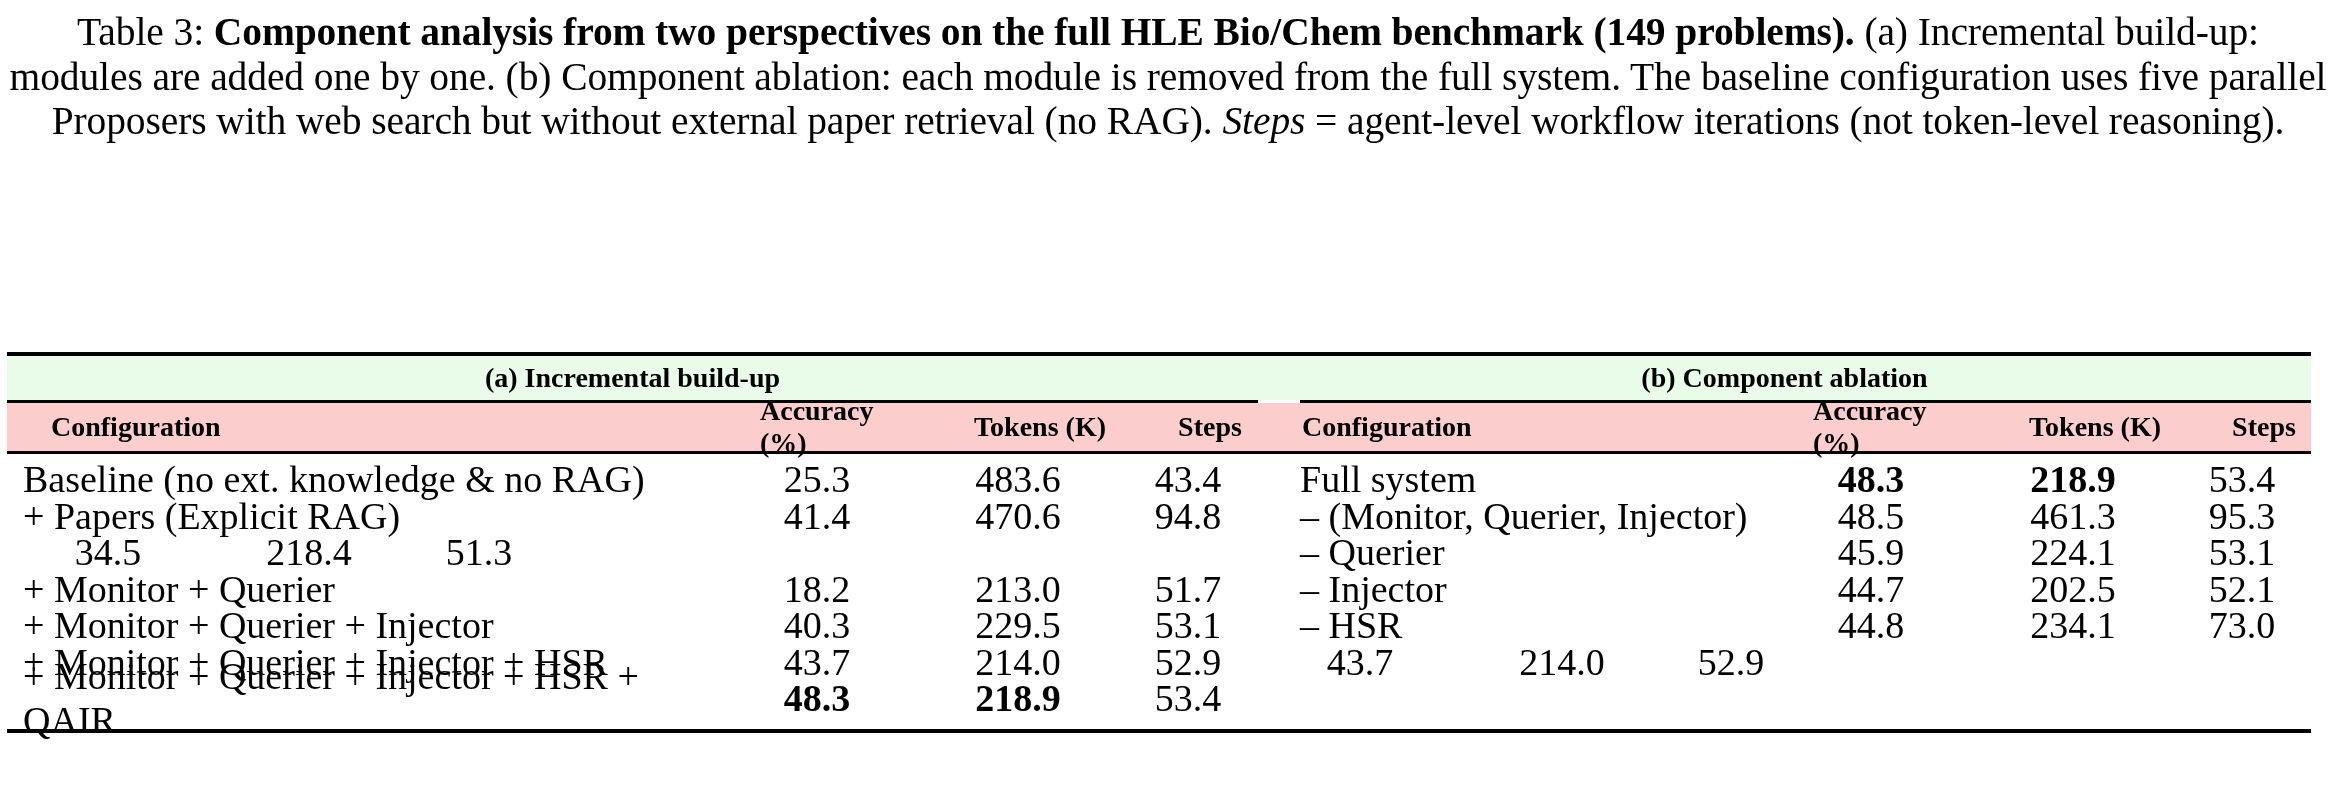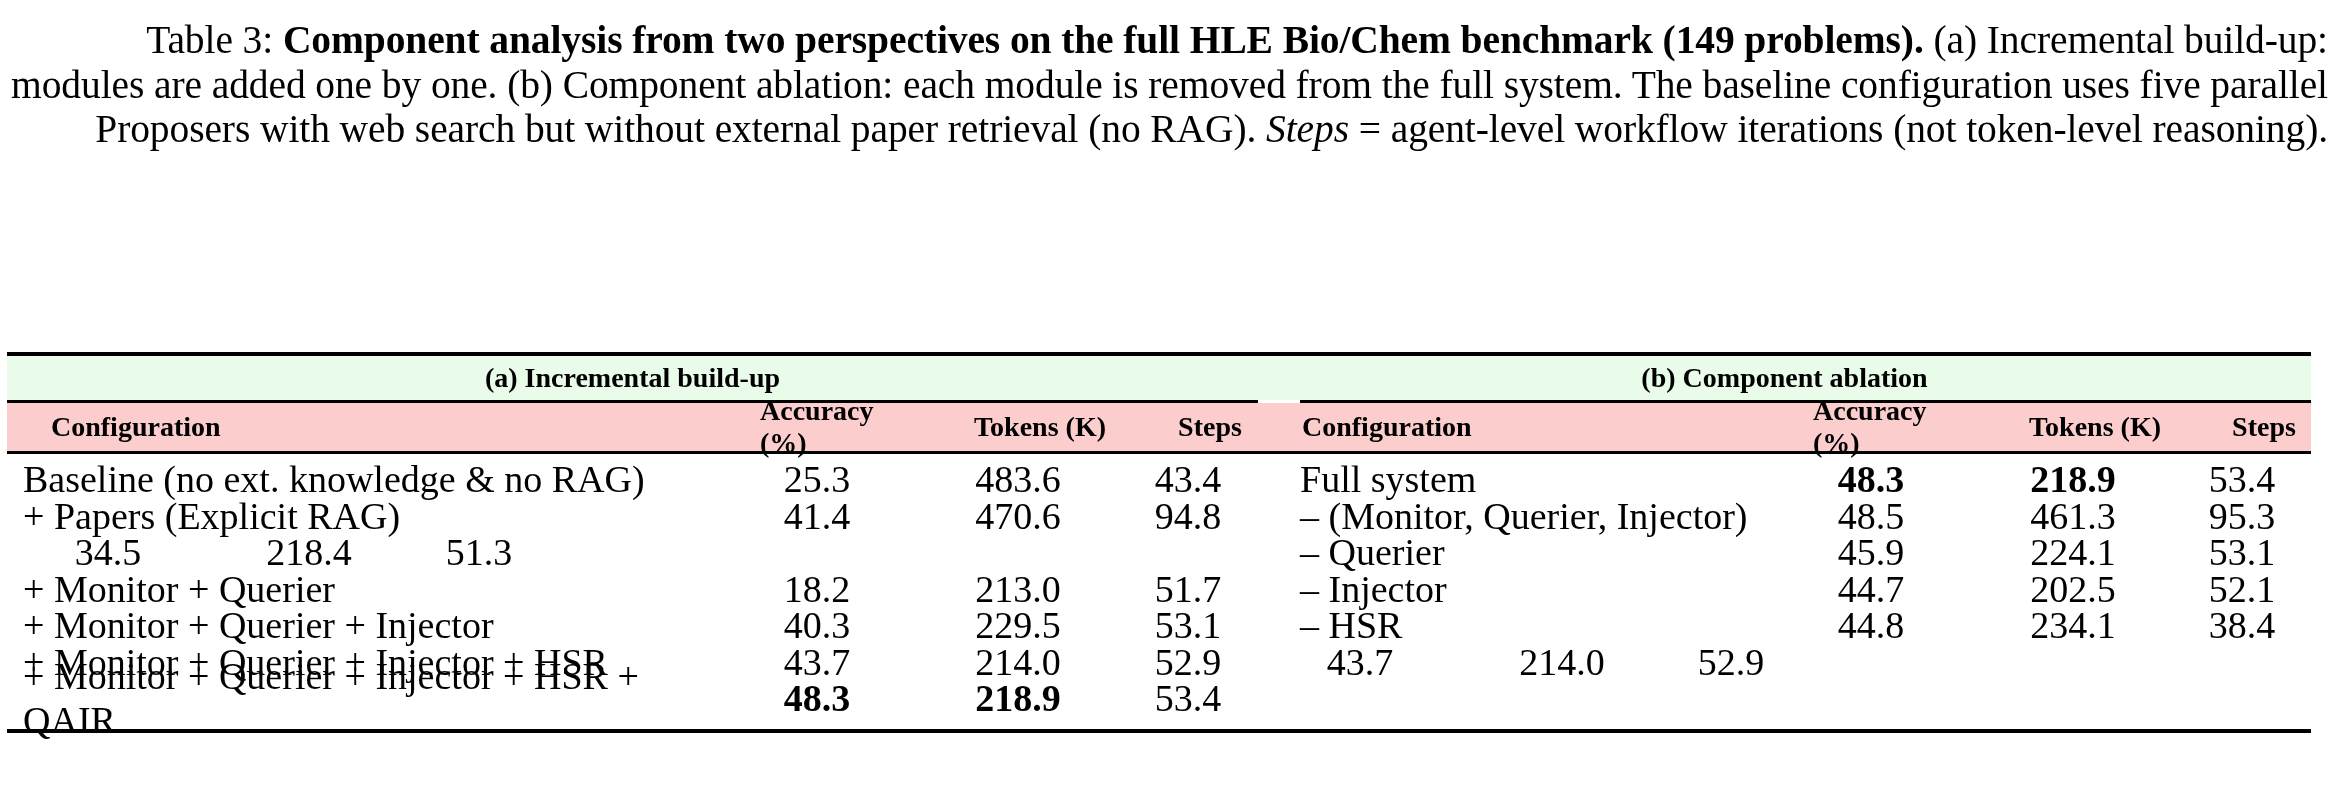--- a/index.html
+++ b/index.html
@@ -19,25 +19,25 @@
   .page {
     position: relative;
     width: 2336px;
     height: 793px;
   }
 
   
   .caption {
     position: absolute;
     left: 8px;
-    top: 18px;
+    top: 10px;
     width: 2320px;
     font-size: 39.5px;
     line-height: 44.5px;
-    text-align: right;
+    text-align: center;
     letter-spacing: -0.1px;
   }
   .caption b { font-weight: bold; }
   .caption i { font-style: italic; }
 
   
   .table-wrap {
     position: absolute;
     left: 7px;
     top: 352px;
@@ -247,21 +247,21 @@
             <div class="drow">
               <div class="dcell c-cfg-r">– Injector</div>
               <div class="dcell c-acc-r">44.7</div>
               <div class="dcell c-tok-r">202.5</div>
               <div class="dcell c-stp-r">52.1</div>
             </div>
             <div class="drow">
               <div class="dcell c-cfg-r">– HSR</div>
               <div class="dcell c-acc-r">44.8</div>
               <div class="dcell c-tok-r">234.1</div>
-              <div class="dcell c-stp-r">38.4</div>
+              <div class="dcell c-stp-r">73.0</div>
             </div>
             <div class="drow">
               <div class="dcell c-acc-r">43.7</div>
               <div class="dcell c-tok-r">214.0</div>
               <div class="dcell c-stp-r">52.9</div>
             </div>
           </div>
       </div>
     </div>
 

